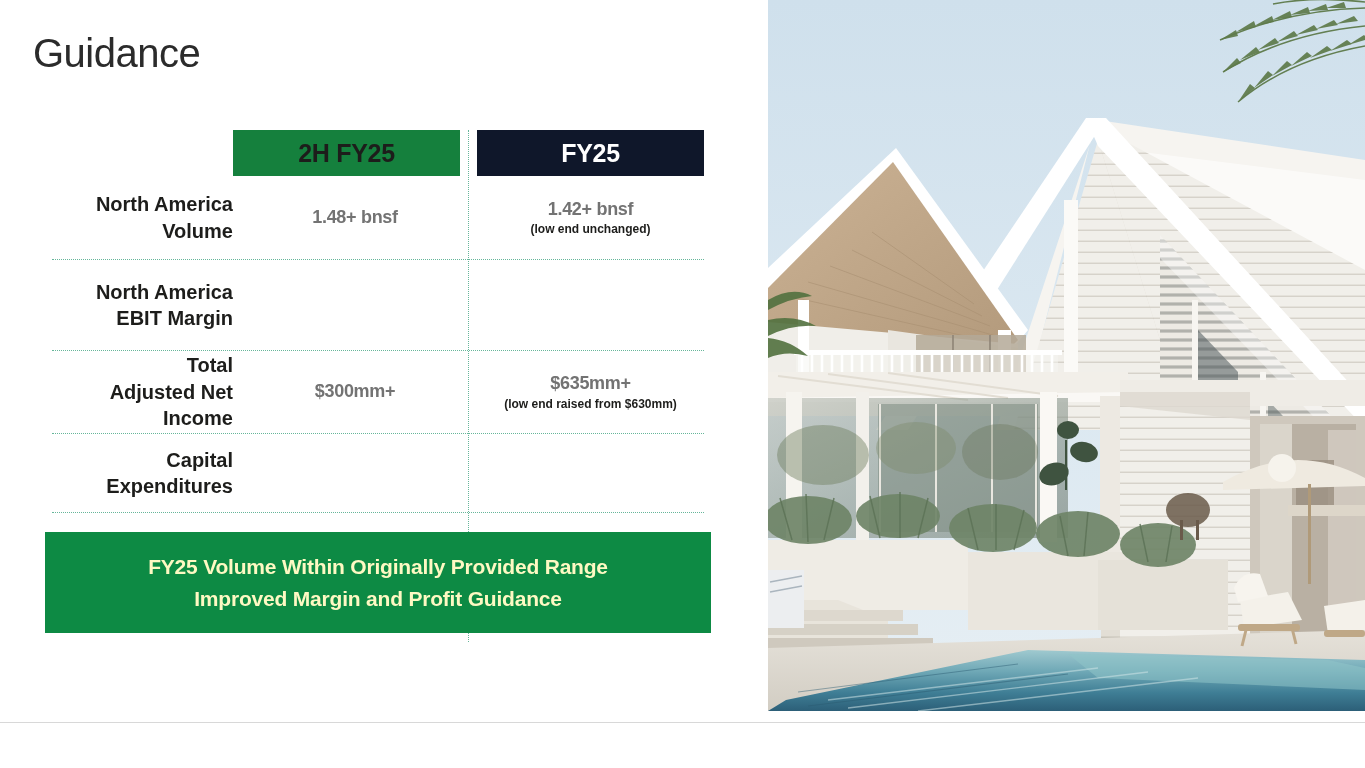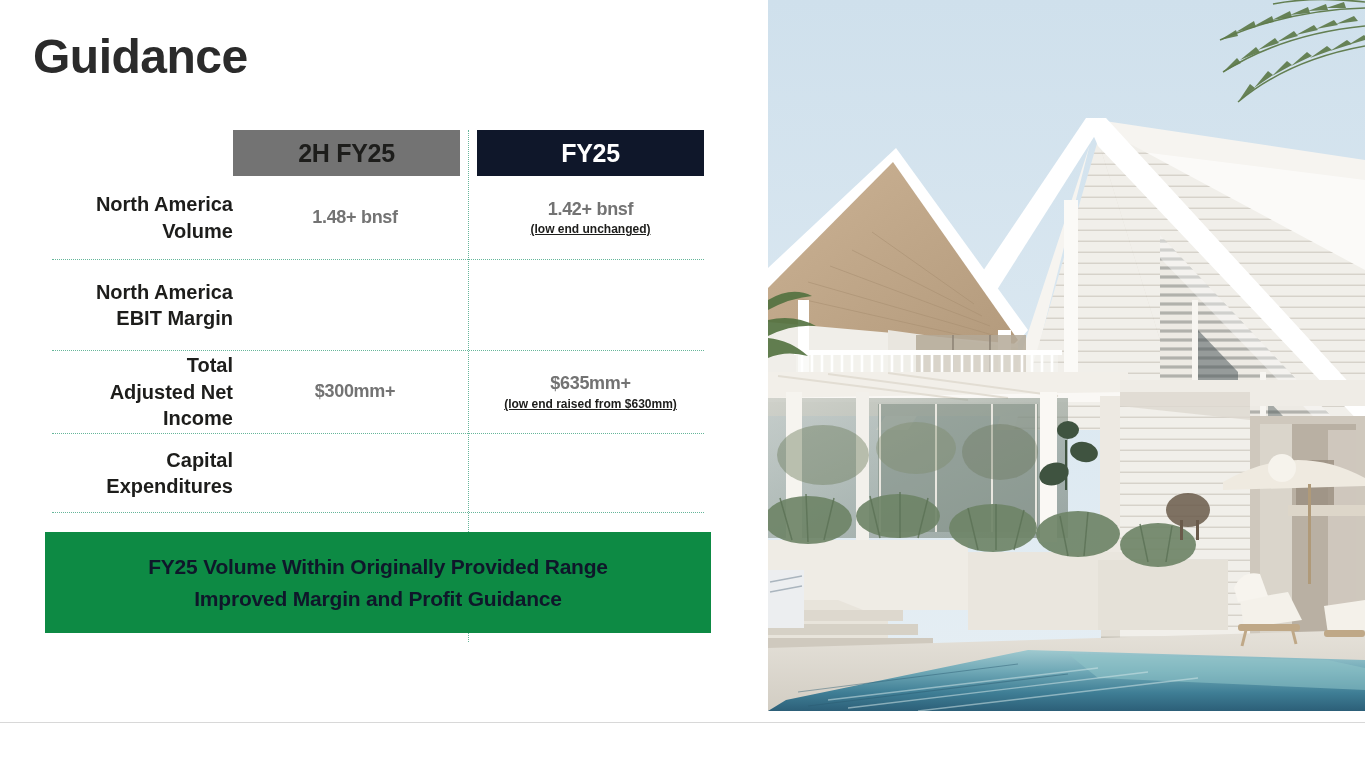--- a/index.html
+++ b/index.html
@@ -8,61 +8,61 @@
     width:1365px;height:768px;
     background:#ffffff;
     font-family:"Liberation Sans", sans-serif;
     color:#231f20;
     overflow:hidden;
     position:relative;
   }
   
   #slide-title{
     position:absolute;left:33px;top:31px;
-    font-size:48px;font-weight:bold;letter-spacing:-0.5px;
+    font-size:40px;font-weight:normal;letter-spacing:-0.5px;
     color:#2b2b2b;line-height:1.1;
   }
   
   #guidance-table{
     position:absolute;left:52px;top:130px;width:652px;
   }
   .thead{display:flex;height:46px;}
   .th-spacer{width:181px;flex:none;}
   .th{
     flex:none;display:flex;align-items:center;justify-content:center;
     font-size:25px;font-weight:bold;letter-spacing:-0.3px;
   }
-  .th.half{width:227px;background:#737373;color:#1d1d1b;}
+  .th.half{width:227px;background:#15803d;color:#1d1d1b;}
   .th.gap{width:17px;background:transparent;}
   .th.full{width:227px;background:#0f172a;color:#ffffff;}
   .trow{
     display:flex;align-items:center;position:relative;
     border-bottom:1px dotted #66b69a;
   }
   .trow:last-child{border-bottom:none;}
   .r1{height:83px;} .r2{height:90px;} .r3{height:82px;} .r4{height:78px;}
   .cell-label{
     width:181px;flex:none;text-align:right;
     font-size:20px;font-weight:bold;line-height:1.32;color:#1d1d1b;
   }
   .cell-val{
     width:244px;flex:none;text-align:center;
     display:flex;flex-direction:column;align-items:center;justify-content:center;
   }
   .cell-val.right{width:227px;margin-left:0px;}
   .val-main{font-size:18px;font-weight:bold;color:#737373;line-height:1.2;letter-spacing:-0.3px;}
-  .val-sub{font-size:12px;font-weight:bold;color:#1d1d1b;margin-top:2px;text-decoration:underline;}
+  .val-sub{font-size:12px;font-weight:bold;color:#1d1d1b;margin-top:2px;}
   #col-divider{
     position:absolute;left:416px;top:0px;width:0;height:512px;
     border-left:1px dotted #66b69a;
   }
   
   #callout{
     position:absolute;left:45px;top:532px;width:666px;height:101px;
-    background:#0d8a44;color:#0f172a;
+    background:#0d8a44;color:#fef9c3;
     display:flex;flex-direction:column;align-items:center;justify-content:center;
     text-align:center;
   }
   .callout-line{font-size:21px;font-weight:bold;line-height:1.48;letter-spacing:-0.2px;}
   
   #photo{
     position:absolute;left:768px;top:0;width:597px;height:711px;overflow:hidden;
     background:#dbe8f0;
   }
   #photo svg{display:block;width:597px;height:711px;}

